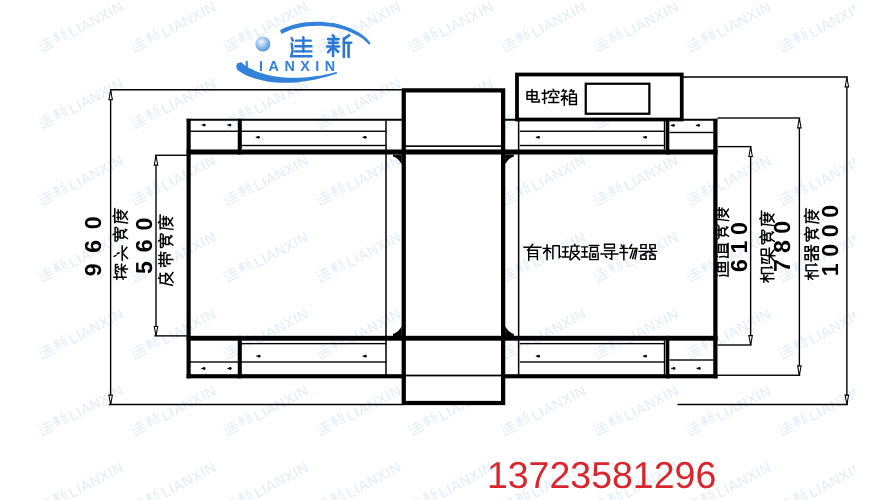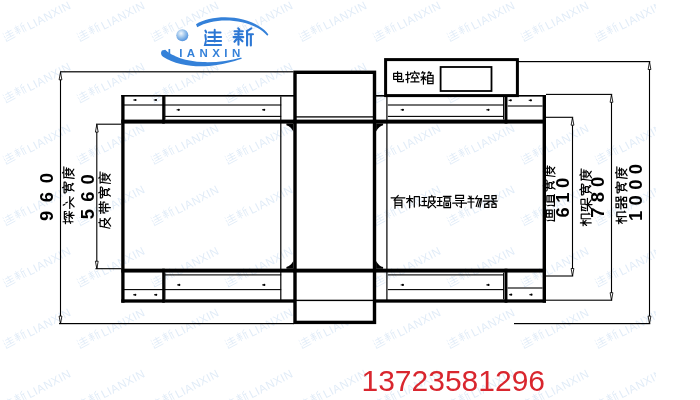--- a/index.html
+++ b/index.html
@@ -1,15 +1,15 @@
 <!DOCTYPE html>
 <html><head><meta charset="utf-8">
 <style>
 html,body{margin:0;padding:0;background:#fff;}
-.page{position:relative;width:656px;height:400px;background:#fff;overflow:hidden;}
+.page{position:relative;width:656px;height:400px;background:#fff;overflow:hidden;margin-left:28px;}
 svg{display:block;}
 text{font-family:"Liberation Sans",sans-serif;}
 </style></head>
 <body>
 <div class="page">
 <svg width="700" height="400" viewBox="0 0 700 400">
 <defs>
 <radialGradient id="sphereGrad" cx="0.4" cy="0.35" r="0.75">
 <stop offset="0" stop-color="#f2f8fd"></stop>
           <stop offset="0.45" stop-color="#9cc4ec"></stop>

